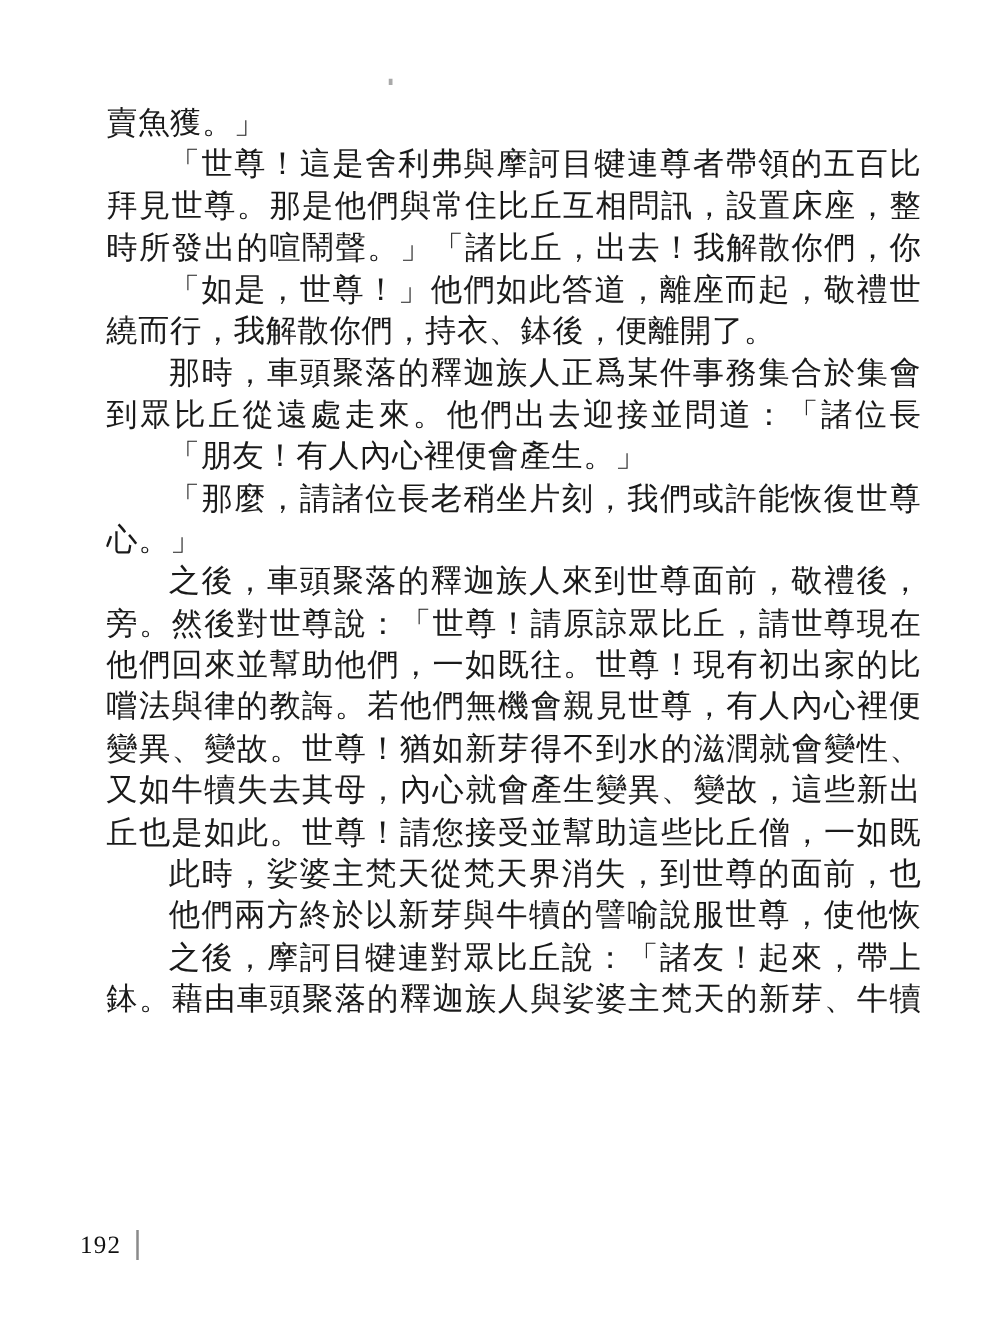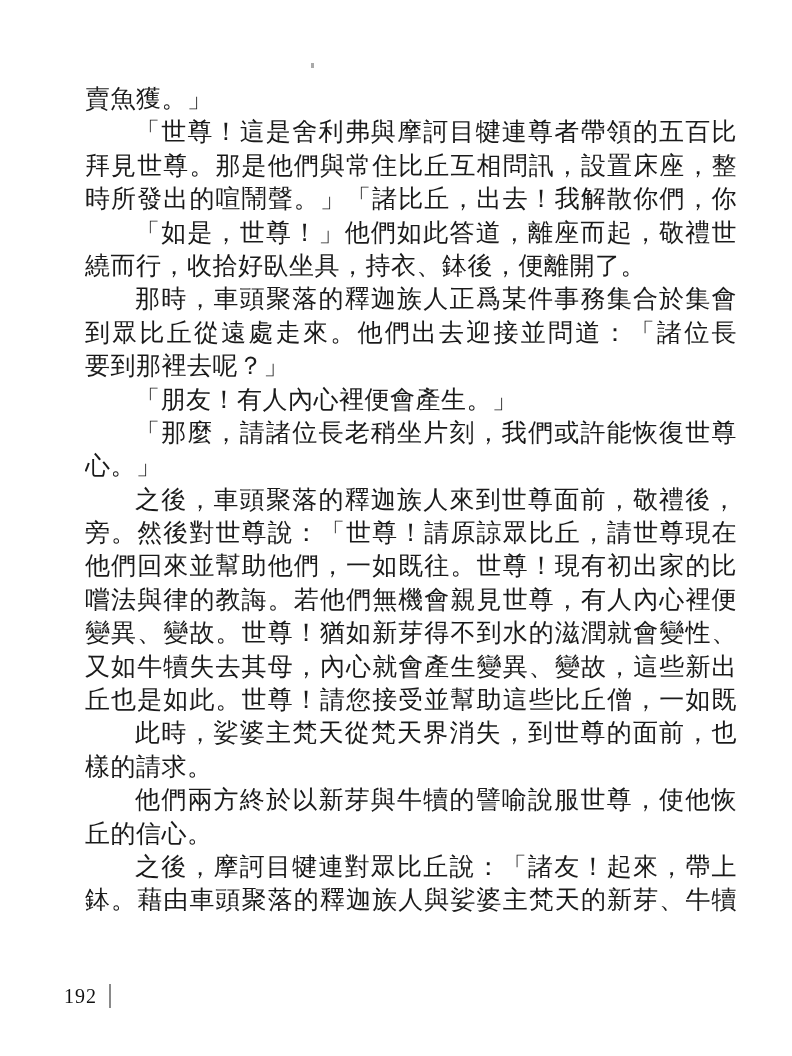--- a/index.html
+++ b/index.html
@@ -74,38 +74,35 @@
 <div class="page">
 
   <span class="speck"></span>
 
   <div class="text-block">
       <div class="line">賣魚獲。」</div>
       <div class="line indent justify">「世尊！這是舍利弗與摩訶目犍連尊者帶領的五百比丘前來</div>
       <div class="line justify">拜見世尊。那是他們與常住比丘互相問訊，設置床座，整理衣鉢</div>
       <div class="line justify">時所發出的喧鬧聲。」「諸比丘，出去！我解散你們，你們不可</div>
       <div class="line indent justify">「如是，世尊！」他們如此答道，離座而起，敬禮世尊，右</div>
-      <div class="line">繞而行，收拾好臥坐具，持衣、鉢後，便離開了。</div>
+      <div class="line">繞而行，我解散你們，持衣、鉢後，便離開了。</div>
       <div class="line indent justify">那時，車頭聚落的釋迦族人正爲某件事務集合於集會所，見</div>
       <div class="line justify">到眾比丘從遠處走來。他們出去迎接並問道：「諸位長老！你們</div>
-      <div class="line">要到那裡去呢？」</div>
       <div class="line indent">「朋友！有人內心裡便會產生。」</div>
       <div class="line indent justify">「那麼，請諸位長老稍坐片刻，我們或許能恢復世尊的信</div>
       <div class="line">心。」</div>
       <div class="line indent justify">之後，車頭聚落的釋迦族人來到世尊面前，敬禮後，坐於一</div>
       <div class="line justify">旁。然後對世尊說：「世尊！請原諒眾比丘，請世尊現在就容許</div>
       <div class="line justify">他們回來並幫助他們，一如既往。世尊！現有初出家的比丘，略</div>
       <div class="line justify">嚐法與律的教誨。若他們無機會親見世尊，有人內心裡便會產生</div>
       <div class="line justify">變異、變故。世尊！猶如新芽得不到水的滋潤就會變性、變壞；</div>
       <div class="line justify">又如牛犢失去其母，內心就會產生變異、變故，這些新出家的比</div>
       <div class="line justify">丘也是如此。世尊！請您接受並幫助這些比丘僧，一如既往。」</div>
       <div class="line indent justify">此時，娑婆主梵天從梵天界消失，到世尊的面前，也作出同</div>
-      <div class="line">樣的請求。</div>
       <div class="line indent justify">他們兩方終於以新芽與牛犢的譬喻說服世尊，使他恢復對比</div>
-      <div class="line">丘的信心。</div>
       <div class="line indent justify">之後，摩訶目犍連對眾比丘說：「諸友！起來，帶上衣、</div>
       <div class="line justify">鉢。藉由車頭聚落的釋迦族人與娑婆主梵天的新芽、牛犢的譬</div>
     </div>
 
   <div class="footer">
     <span class="page-number">192</span>
     <span class="footer-divider"></span>
   </div>
 
 </div>

